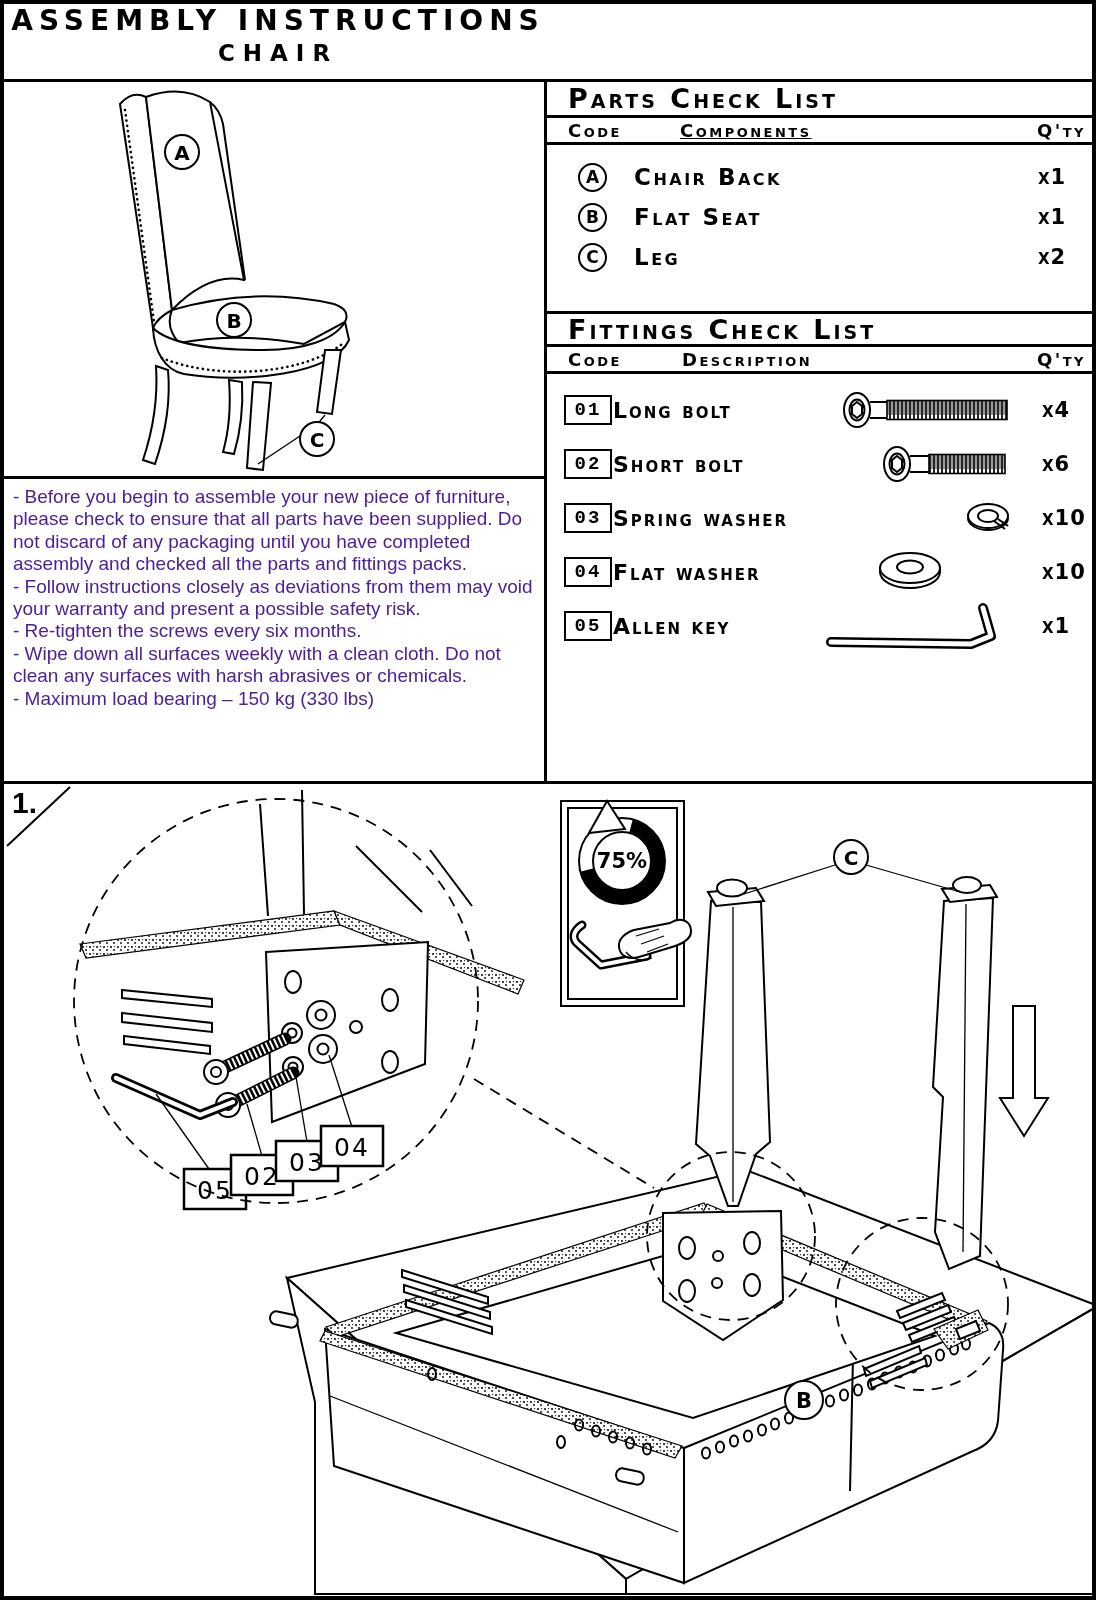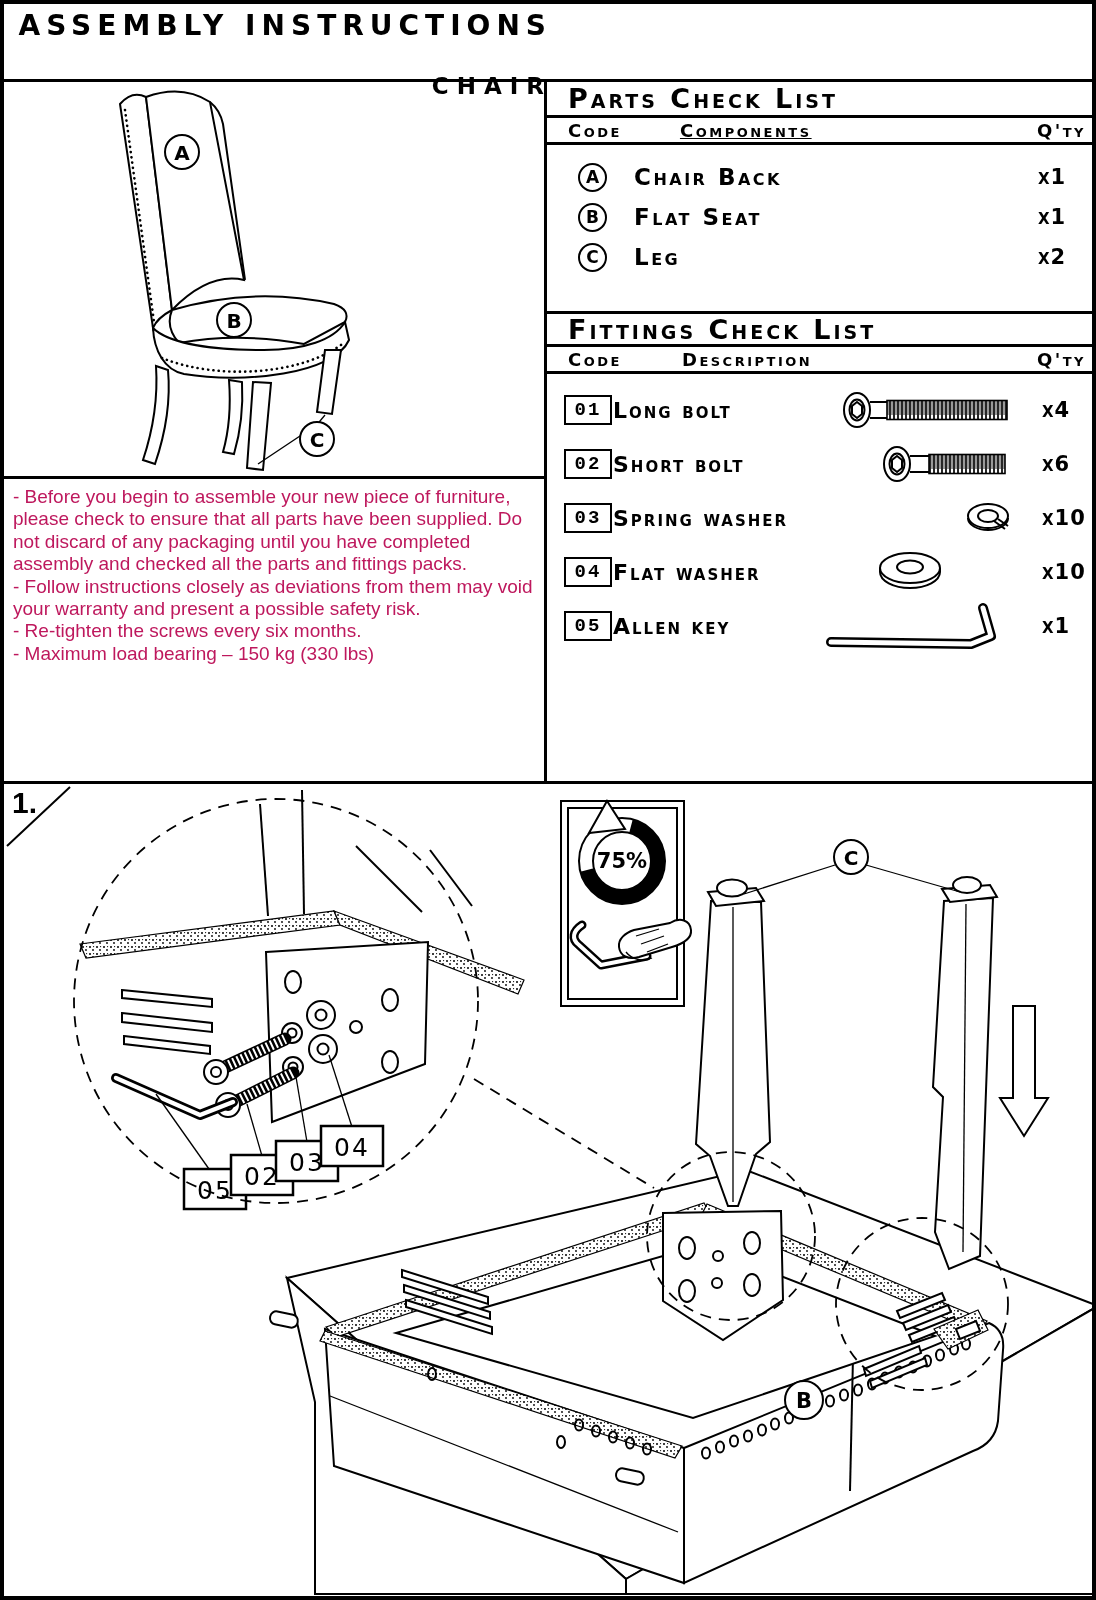--- a/index.html
+++ b/index.html
@@ -4,29 +4,29 @@
 <style>
   html,body{margin:0;padding:0;background:#888;}
   *{box-sizing:border-box;}
   #page{
     width:1096px;height:1600px;background:#fff;color:#000;
     border:4px solid #000;position:relative;overflow:hidden;
     font-family:"DejaVu Sans",sans-serif;
   }
   
   #hdr{height:78px;border-bottom:3px solid #000;}
-  #hdr .tblock{width:548px;text-align:right;padding-top:5px;}
+  #hdr .tblock{width:548px;text-align:center;}
   .t1{font-size:28px;font-weight:700;letter-spacing:6px;line-height:34px;}
-  .t2{font-size:23px;font-weight:700;letter-spacing:8px;line-height:30px;margin-top:28px;}
+  .t2{font-size:23px;font-weight:700;letter-spacing:8px;line-height:30px;}
   
   #mid{display:flex;height:699px;}
   #lcol{width:543px;border-right:3px solid #000;display:flex;flex-direction:column;}
   #chairbox{height:397px;border-bottom:3px solid #000;}
   #notes{flex:1;padding:7px 8px 0 9px;font-family:"Liberation Sans","DejaVu Sans",sans-serif;
-         font-size:19px;line-height:1.18;color:#be185d;}
+         font-size:19px;line-height:1.18;color:#4c1d95;}
   #rcol{flex:1;display:flex;flex-direction:column;}
   .tk{font-variant:small-caps;}
   .secTitle{height:36px;border-bottom:3px solid #000;display:flex;align-items:center;
             padding-left:21px;font-size:27px;letter-spacing:3px;font-weight:600;}
   .hdrRow{height:27px;border-bottom:3px solid #000;display:flex;align-items:center;
           padding-left:21px;font-size:18px;letter-spacing:2.5px;font-weight:600;}
   .hdrRow .qty{margin-left:auto;margin-right:48px;}
   #partsBody{height:166px;}
   .pRow{display:flex;align-items:center;height:40px;padding-left:31px;}
   .pRow:first-child{margin-top:12px;}
@@ -101,20 +101,21 @@
           <line class="thin" x1="299" y1="352" x2="254" y2="382"></line>
           <line class="thin" x1="311" y1="345" x2="321" y2="333"></line>
           <circle class="fw" cx="313" cy="357" r="17"></circle>
           <text class="svgt" x="313" y="365" font-size="20" font-weight="600" text-anchor="middle">C</text>
         </svg>
       </div>
       <div id="notes">
         <div>- Before you begin to assemble your new piece of furniture, please check to ensure that all parts have been supplied. Do not discard of any packaging until you have completed assembly and checked all the parts and fittings packs.</div>
         <div>- Follow instructions closely as deviations from them may void your warranty and present a possible safety risk.</div>
         <div>- Re-tighten the screws every six months.</div>
+        <div>- Wipe down all surfaces weekly with a clean cloth. Do not clean any surfaces with harsh abrasives or chemicals.</div>
         <div>- Maximum load bearing – 150 kg (330 lbs)</div>
       </div>
     </div>
 
     <div id="rcol">
       <div class="secTitle tk">Parts Check List</div>
       <div class="hdrRow tk">
         <span>Code</span>
         <span style="margin-left:58px;text-decoration:underline;">Components</span>
         <span class="qty">Q'ty</span>

